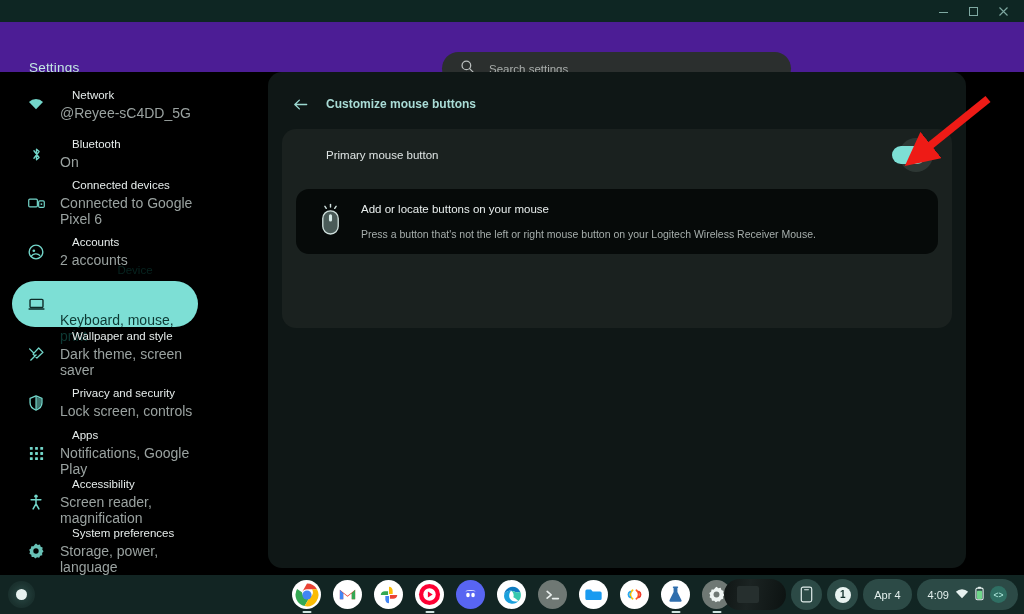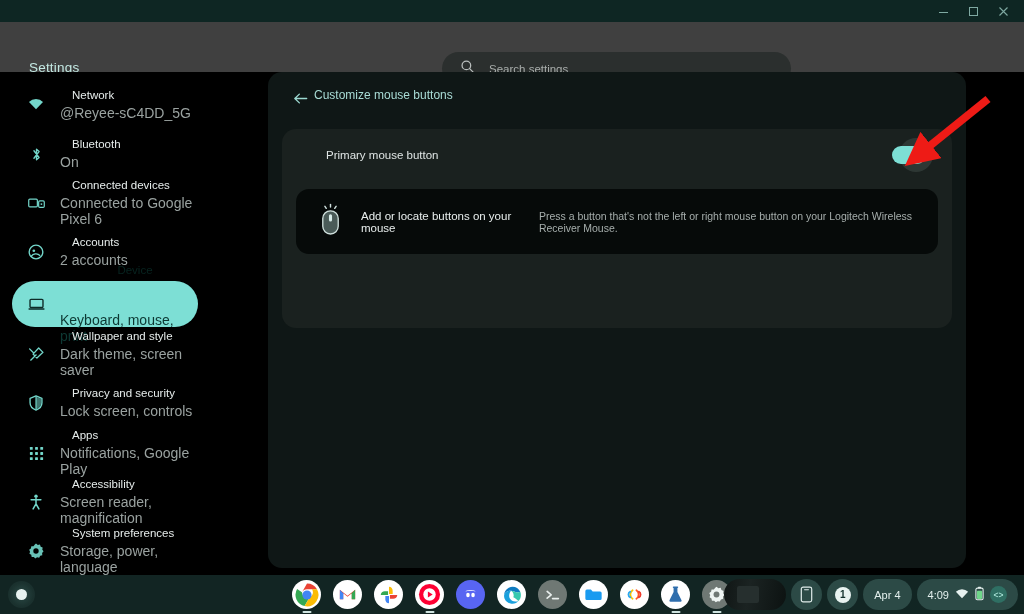--- a/index.html
+++ b/index.html
@@ -31,21 +31,21 @@
   }
   .wbtn{
     width:30px; height:22px; display:flex; align-items:center; justify-content:center;
     color:#7fa9a2; font-size:11px; line-height:1;
   }
   .wbtn svg{ display:block; }
 
   
   #apphdr{
     height:50px; display:flex; align-items:center; position:relative;
-    background:#404040;
+    background:#4c1d95;
   }
   #settings-title{
     position:absolute; left:29px; top:38px;
     font-size:13.5px; color:#c3e8e2; letter-spacing:.2px;
   }
   #searchbar{
     position:absolute; left:442px; top:30px; width:349px; height:33px;
     background:#2b2f2e; border-radius:17px;
     display:flex; align-items:center; padding-left:18px; gap:14px;
   }
@@ -70,21 +70,21 @@
   .nav.sel .t1{ color:#072420;text-align:center; }
   .nav.sel .t2{ color:#0d3833;margin-top:32px; }
 
   
   #content{
     position:absolute; left:268px; top:0; width:698px; height:496px;
     background:#0f1716; border-radius:14px;
   }
   #bcrumb{
     position:absolute; left:22px; top:16px; height:32px;
-    display:flex; gap:4px;
+    display:flex; align-items:center; gap:16px;font-weight:bold;
   }
   #bcrumb .back{ width:20px; height:20px; color:#9cd9d1; display:flex; align-items:center; justify-content:center; }
   #bcrumb .label{ font-size:12px; color:#a9dcd6; }
 
   #section{
     position:absolute; left:14px; top:57px; width:670px; height:199px;
     background:#1a211f; border-radius:14px;
   }
   #row-primary{
     position:absolute; left:0; top:0; width:670px; height:52px;
@@ -105,21 +105,21 @@
   .toggle .knob{
     position:absolute; right:2px; top:2.5px; width:13px; height:13px;
     border-radius:50%; background:#12302c;
   }
 
   #mousecard{
     position:absolute; left:14px; top:60px; width:642px; height:65px;
     background:#060a09; border-radius:13px;
     display:flex; align-items:center; gap:17px; padding-left:21px;
   }
-  #mousecard .mtxt{ display:flex; flex-direction:row; gap:13px; }
+  #mousecard .mtxt{ display:flex; flex-direction:column; gap:13px; }
   #mousecard .m1{ font-size:11.5px; color:#e8eeed; }
   #mousecard .m2{ font-size:10.5px; color:#a6aeac; }
 
   
   #arrow{ position:absolute; left:0; top:0; width:1024px; height:575px; pointer-events:none; }
 
   
   #shelf{
     position:absolute; left:0; top:575px; width:1024px; height:39px;
     background:rgba(18,38,35,.93);

